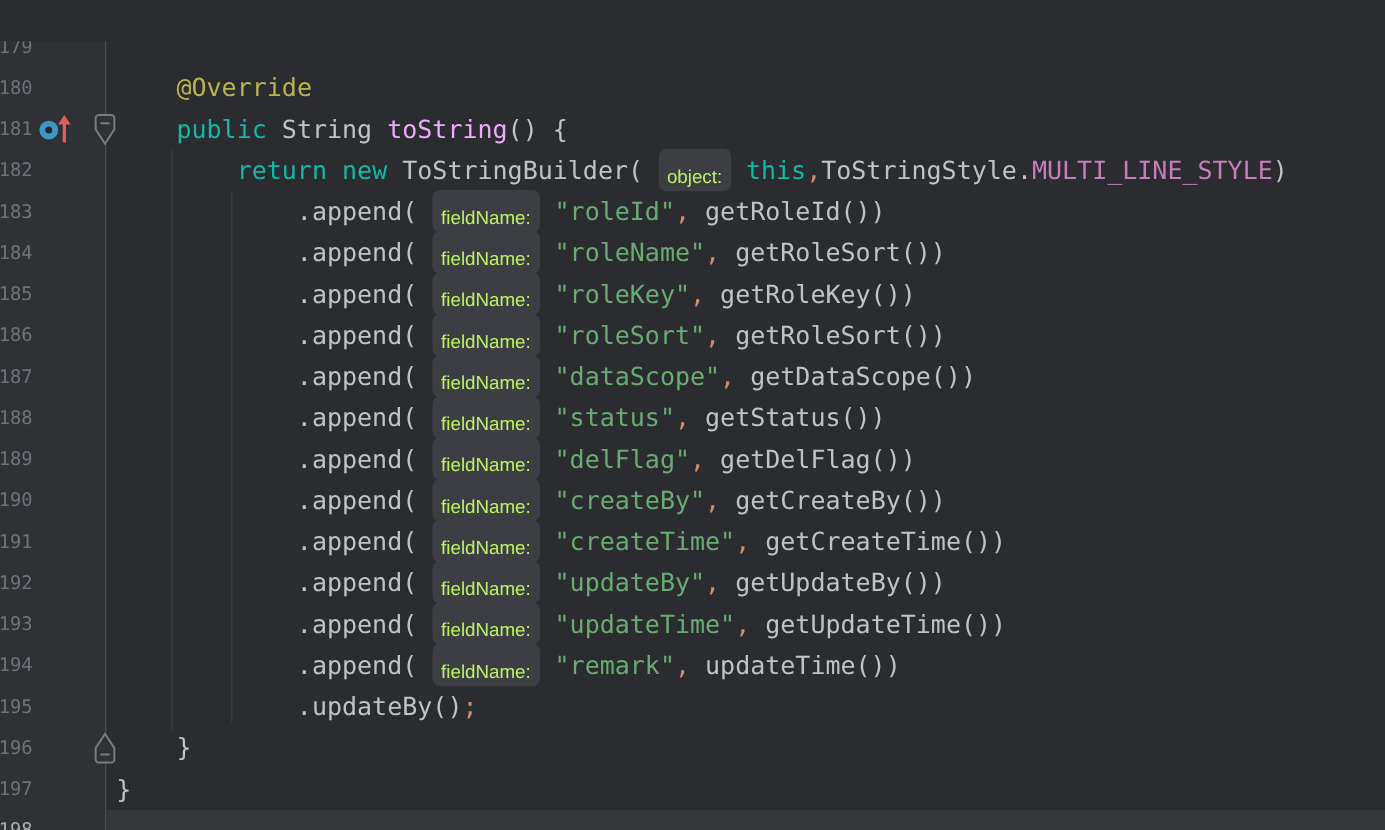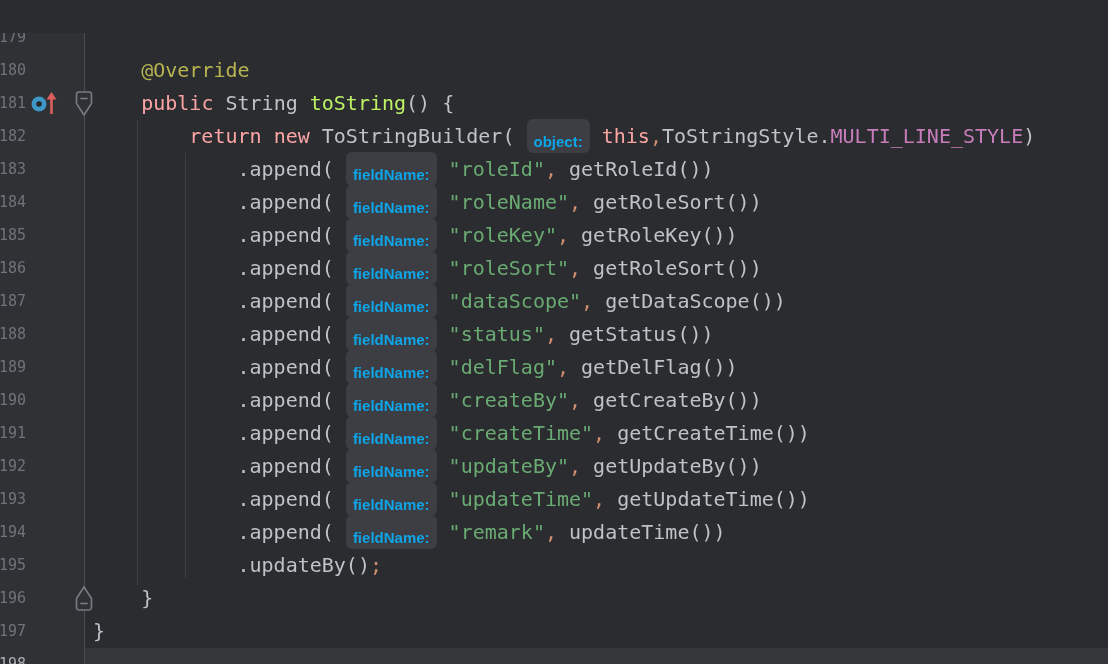--- a/index.html
+++ b/index.html
@@ -18,30 +18,30 @@
   .lineno.current{color:#ABADB3;}
   
   #cursor-line{position:absolute;left:85px;top:615px;width:1023px;height:33px;background:#34363A;}
   #bottom-strip{position:absolute;left:85px;top:648px;width:1023px;height:16px;background:#28292C;}
   .indent-guide{position:absolute;width:1px;background:#3C3E42;}
   .code-line{
     position:absolute;left:93px;height:33px;line-height:33px;white-space:pre;
     font-size:20px;color:#BFC2C7;
   }
   .tk-plain{color:#BFC2C7;}
-  .tk-kw{color:#fca5a5;}
+  .tk-kw{color:#14b8a6;}
   .tk-ann{color:#B8B452;}
-  .tk-decl{color:#bef264;}
+  .tk-decl{color:#f0abfc;}
   .tk-str{color:#6AAB73;}
   .tk-const{color:#C77DBB;}
   .tk-comma{color:#CF8E6D;}
   .tk-hint{
     display:inline-block;vertical-align:middle;margin-top:-3px;
     font-family:"Liberation Sans",sans-serif;font-size:15px;line-height:21px;
-    color:#0ea5e9;background:#3C3E43;border-radius:6px;padding:12px 7px 1px 7px;font-weight:bold;
+    color:#bef264;background:#3C3E43;border-radius:6px;padding:12px 7px 1px 7px;
   }
   .gutter-icon{position:absolute;}
 </style>
 </head>
 <body>
 
 <div id="screen">
   <div id="gutter-bg"></div>
   <div id="cursor-line"></div>
   <div id="bottom-strip"></div>

